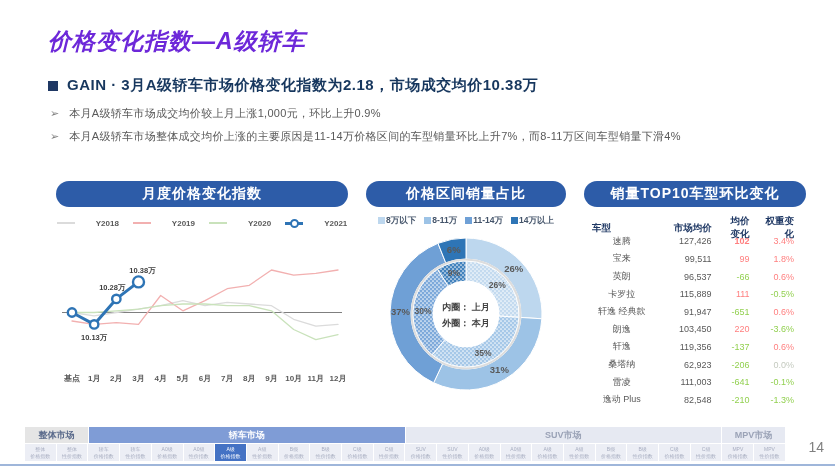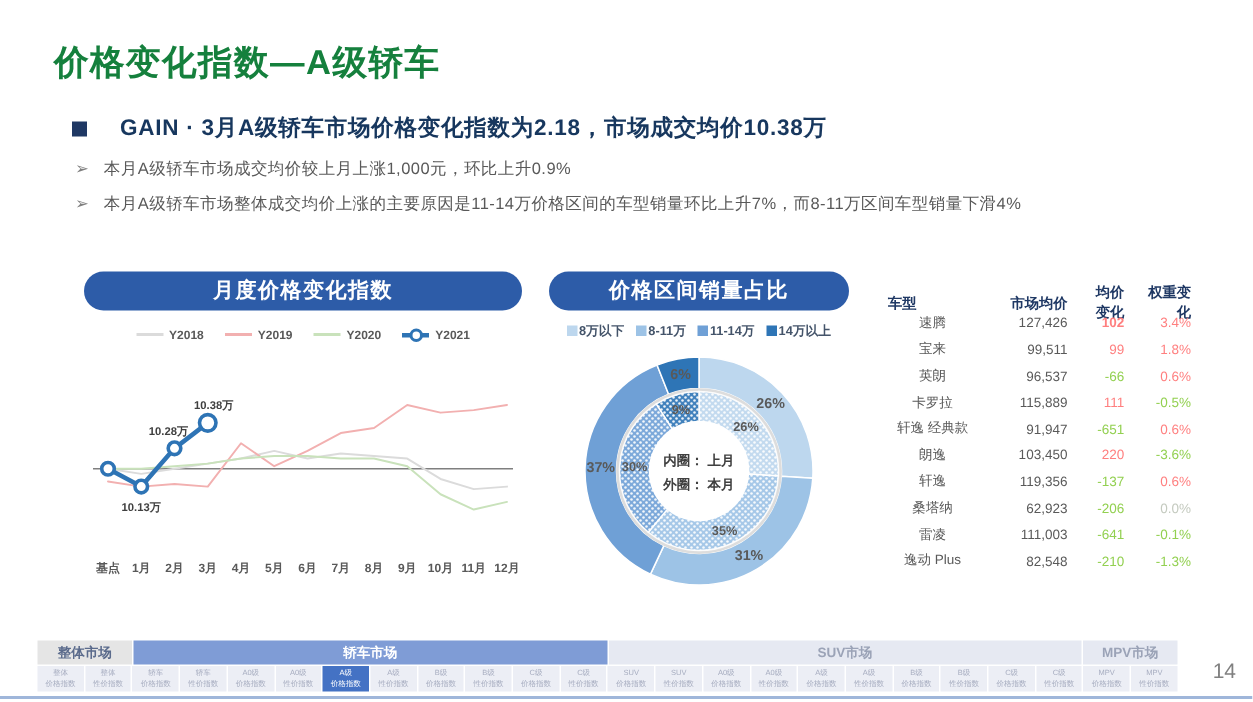--- a/index.html
+++ b/index.html
@@ -1,35 +1,35 @@
 <!DOCTYPE html>
 <html><head>
 <meta charset="utf-8">
 <style>
   html,body{margin:0;padding:0;}
   body{font-family:"Liberation Sans","DejaVu Sans",sans-serif;background:#fff;}
   .slide{position:relative;width:835px;height:468px;background:#ffffff;overflow:hidden;}
 
-  .title{position:absolute;left:36px;top:26px;font-size:23px;font-weight:bold;color:#15803d;letter-spacing:1px;}
-  .summary-row{position:absolute;left:48px;top:76px;display:flex;align-items:center;gap:22px;}
+  .title{position:absolute;left:48px;top:26px;font-size:23px;font-weight:bold;color:#6d28d9;letter-spacing:1px;font-style:italic;}
+  .summary-row{position:absolute;left:48px;top:76px;display:flex;align-items:center;gap:9px;}
   .summary-square{width:10px;height:10px;background:#1F3864;flex:0 0 auto;}
   .summary-text{font-size:15px;font-weight:bold;color:#17375E;letter-spacing:.5px;}
   .arrow-row{position:absolute;left:50px;display:flex;gap:10px;align-items:flex-start;}
   .arrow-row.r1{top:106px;} .arrow-row.r2{top:129px;}
   .arrow-glyph{color:#7F7F7F;font-size:11px;line-height:14px;}
   .arrow-text{font-size:11px;color:#595959;line-height:14px;letter-spacing:.3px;}
 
   .panels{position:absolute;left:56px;top:181px;width:750px;display:flex;gap:18px;}
   .panel{display:flex;flex-direction:column;}
   .panel-line{width:292px;} .panel-donut{width:200px;} .panel-table{width:222px;}
   .pill{height:26px;border-radius:13px;background:#2D5CA8;color:#ffffff;font-size:14px;font-weight:bold;
         display:flex;align-items:center;justify-content:center;letter-spacing:1px;}
 
   .line-legend{display:flex;justify-content:center;gap:14px;margin-top:10px;height:12px;}
-  .lgi{display:flex;align-items:center;gap:4px;font-size:8px;font-weight:bold;color:#595959;}
+  .lgi{display:flex;align-items:center;gap:21px;font-size:8px;font-weight:bold;color:#595959;}
   .lmark{position:relative;width:18px;height:9px;display:inline-block;}
   .lline{position:absolute;left:0;top:3.5px;width:18px;height:2px;}
   .ldot{position:absolute;left:5px;top:0;width:5px;height:5px;border-radius:50%;background:#fff;border:2px solid #2E74B5;}
 
   .donut-legend{display:flex;justify-content:center;gap:8px;margin-top:8px;height:11px;}
   .dgi{display:flex;align-items:center;gap:1px;font-size:8.5px;font-weight:bold;color:#44546A;}
   .dsq{width:7px;height:7px;display:inline-block;}
 
   .t10{margin-top:8px;display:flex;flex-direction:column;}
   .t10row{display:grid;grid-template-columns:34% 28% 18% 20%;align-items:center;height:17.6px;font-size:9px;color:#595959;}
@@ -180,20 +180,21 @@
           <path d="M71.6011798661132,43.25061994839319 A53,53 0 0 1 99.99999999999999,35 L100,55 A33,33 0 0 0 82.31771576569312,60.137178458433496 Z" fill="#2E75B6" stroke="#ffffff" stroke-width="1" opacity="0.9"></path>
           <path d="M71.6011798661132,43.25061994839319 A53,53 0 0 1 99.99999999999999,35 L100,55 A33,33 0 0 0 82.31771576569312,60.137178458433496 Z" fill="url(#dotpat)" stroke="none"></path>
           <text x="88.00338244031313" y="49.70737151589145" text-anchor="middle" font-size="8.5" font-weight="bold" fill="#595959">9%</text>
           <circle cx="100" cy="88" r="33" fill="#ffffff"></circle>
           <text x="100" y="84" text-anchor="middle" font-size="9" font-weight="bold" fill="#404040">内圈： 上月</text>
           <text x="100" y="100" text-anchor="middle" font-size="9" font-weight="bold" fill="#404040">外圈： 本月</text>
         </svg>
     </section>
 
     <section class="panel panel-table">
+      <div class="pill">销量TOP10车型环比变化</div>
       <div class="t10" id="top10-table">
           <div class="t10row head">
             <span class="c-model">车型</span>
             <span class="c-price">市场均价</span>
             <span class="c-chg">均价变化</span>
             <span class="c-wt">权重变化</span>
           </div>
           <div class="t10row">
             <span class="c-model">速腾</span>
             <span class="c-price">127,426</span>

